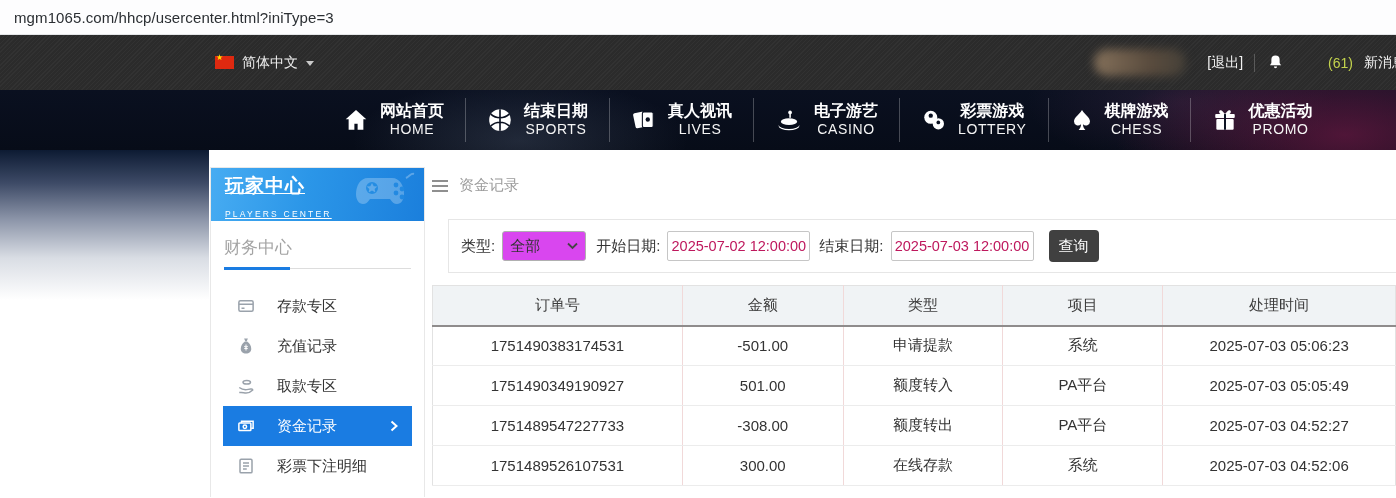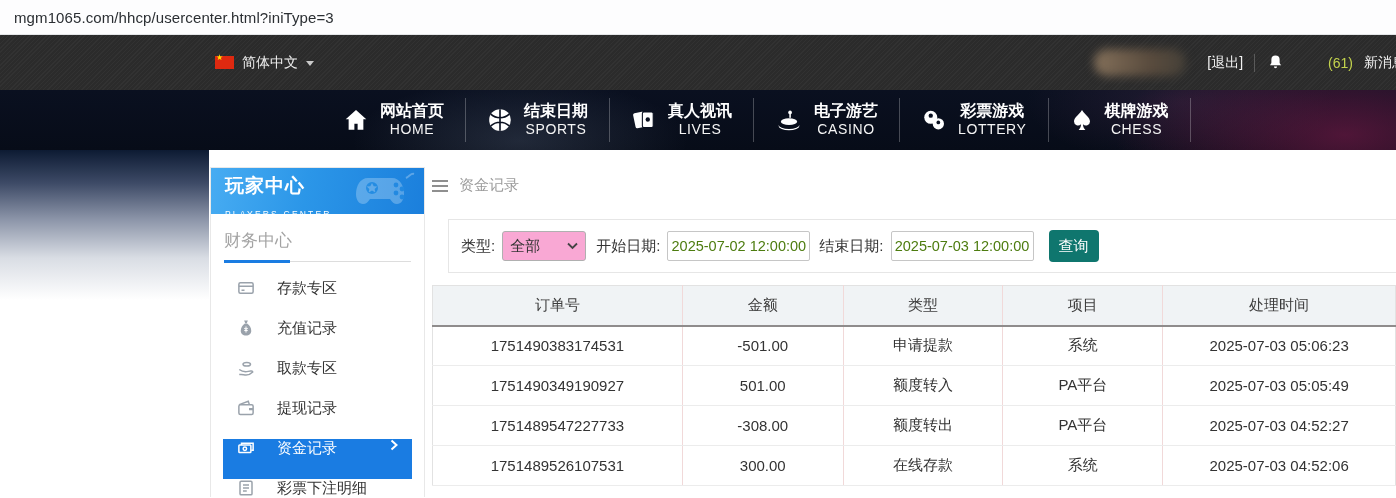--- a/index.html
+++ b/index.html
@@ -43,54 +43,54 @@
   .nav-sep { width:1px; height:44px; background:rgba(255,255,255,0.25); flex:none; }
 
   
   .page { position:relative; width:1396px; height:333px; background:#fff; }
   .left-fade { position:absolute; left:0; top:0; width:209px; height:150px;
     background:linear-gradient(180deg,#0d1b33 0%, #3d4a66 22%, #8b94a8 46%, #d9dde4 72%, #fff 100%); }
 
   
   .sidebar { position:absolute; left:210px; top:17px; width:215px; height:330px;
     background:#fff; border:1px solid #e8e8e8; border-bottom:none; }
-  .sidebar-header { height:46px; position:relative; overflow:hidden; color:#fff;
-    padding:5px 0 0 14px; background:linear-gradient(100deg,#47acf2 0%, #2b96e8 45%, #1b7fdc 100%); }
+  .sidebar-header { height:53px; position:relative; overflow:hidden; color:#fff;
+    padding:5px 0 0 14px; background:linear-gradient(100deg,#47acf2 0%, #2b96e8 45%, #1b7fdc 100%);text-decoration:underline; }
   .sh-title { font-size:19px; font-weight:bold; letter-spacing:1px; }
   .sh-sub { font-size:8.5px; letter-spacing:2.2px; margin-top:10px; }
   .gamepad-icon { position:absolute; right:6px; top:2px; opacity:0.28; }
   .finance-section { padding:15px 13px 8px 13px; }
   .finance-title { color:#a3a3a3; font-size:17px; }
   .finance-rule { margin-top:9px; height:1px; background:#ddd; position:relative; }
   .finance-rule::before { content:""; position:absolute; left:0; top:-1px; width:66px; height:3px; background:#1a7ce2; }
   .menu { margin:9px 12px 0 12px; }
-  .menu-item { height:40px; display:flex; padding-left:13px; gap:22px;
+  .menu-item { height:40px; display:flex; align-items:center; padding-left:13px; gap:22px;
     font-size:15px; color:#333; cursor:pointer; position:relative; }
   .menu-item .mi-icon { width:19px; display:flex; justify-content:center; color:#9aa2ab; }
   .menu-item.active { background:#1a7ce2; color:#fff; }
   .menu-item.active .mi-icon { color:#fff; }
   .mi-chevron { position:absolute; right:13px; display:flex; }
 
   
   .content { position:absolute; left:432px; top:0; width:964px; }
   .content-title { margin-top:26px; display:flex; align-items:center; gap:11px; color:#9a9a9a; font-size:15px; }
   .hamburger { display:flex; flex-direction:column; gap:3px; }
   .hamburger i { width:16px; height:2px; background:#8f8f8f; }
 
   .filter-card { position:absolute; top:69px; left:16px; width:964px; height:54px;
     border:1px solid #e6e6e6; background:#fff; display:flex; align-items:center;
     padding-left:12px; font-size:15px; color:#333; }
   .f-label { margin-right:7px; white-space:nowrap; }
-  .type-select { width:84px; height:30px; border:1px solid #b0b0b0; border-radius:3px; background:#f9a8d4;
+  .type-select { width:84px; height:30px; border:1px solid #b0b0b0; border-radius:3px; background:#d946ef;
     display:flex; align-items:center; justify-content:space-between; padding:0 7px; margin-right:10px; cursor:pointer; }
   .date-input { width:143px; height:30px; border:1px solid #c6c6c6; border-radius:2px; background:#fff;
-    font-size:14.5px; color:#4d7c0f; text-align:center; margin-right:9px;
+    font-size:14.5px; color:#be185d; text-align:center; margin-right:9px;
     font-family:"Liberation Sans","DejaVu Sans",sans-serif; }
   .search-btn { min-width:44px; height:32px; padding:0 10px; border:none; border-radius:4px;
-    background:#0f766e; color:#fff; font-size:15px; cursor:pointer; margin-left:6px;
+    background:#404040; color:#fff; font-size:15px; cursor:pointer; margin-left:6px;
     font-family:Liberation Sans, sans-serif; }
 
   .records-table { position:absolute; top:135px; left:0; width:964px; border-collapse:collapse;
     font-size:15px; color:#333; background:#fff; border:1px solid #e2e2e2; }
   .records-table th { height:40px; background:#f0f3f5; font-weight:normal; color:#3c3c3c;
     border-bottom:2px solid #8f8c8c; border-left:1px solid #f1d9d9; }
   .records-table td { height:40px; text-align:center; border-bottom:1px solid #ececec; border-left:1px solid #f1d9d9; }
   .records-table th:first-child, .records-table td:first-child { border-left:none; }
 </style>
 </head>
@@ -205,20 +205,34 @@
           <path d="M12 2C8.5 7.5 4 9.5 4 13.6a4 4 0 0 0 7 2.6c0 2.4-.9 4.3-2.4 5.8h6.8C13.9 20.5 13 18.6 13 16.2a4 4 0 0 0 7-2.6C20 9.5 15.5 7.5 12 2z"></path>
         </svg>
     </span>
     <span class="nav-text">
         <span class="nav-zh">棋牌游戏</span>
         <span class="nav-en">CHESS</span>
       </span>
   </div>
   <span class="nav-sep"></span>
 
+  <div class="nav-item">
+    <span class="nav-icon">
+      <svg width="26" height="26" viewBox="0 0 24 24" fill="#fff">
+          <rect x="4" y="11" width="16" height="10" rx="1"></rect>
+          <rect x="3" y="6.5" width="18" height="3.6" rx="0.8"></rect>
+          <rect x="11.1" y="6.5" width="1.8" height="14.5" fill="#0a1020"></rect>
+          <path d="M8 6.5C6.5 5.8 6 3.5 7.6 3c1.4-.4 2.8 1.4 4.4 3.5zM16 6.5c1.5-.7 2-3 .4-3.5-1.4-.4-2.8 1.4-4.4 3.5z"></path>
+        </svg>
+    </span>
+    <span class="nav-text">
+        <span class="nav-zh">优惠活动</span>
+        <span class="nav-en">PROMO</span>
+      </span>
+  </div>
 </div>
 
 <div class="page">
   <div class="left-fade"></div>
 
   <div class="sidebar">
     <div class="sidebar-header">
       <div class="sh-title">玩家中心</div>
       <div class="sh-sub">PLAYERS CENTER</div>
       <span class="gamepad-icon">
@@ -262,30 +276,20 @@
       </div>
       <div class="menu-item">
         <span class="mi-icon">
           <svg width="18" height="18" viewBox="0 0 24 24" fill="none" stroke="currentColor" stroke-width="2">
               <ellipse cx="13" cy="7" rx="5" ry="2.4"></ellipse>
               <path d="M3 14c4 3 8 3.5 12 2.5 3-.8 6-.5 6 .8-3 3-8 4.7-12 3.7-2.5-.6-4.5-.5-6-.2"></path>
             </svg>
         </span>
         <span>取款专区</span>
       </div>
-      <div class="menu-item">
-        <span class="mi-icon">
-          <svg width="18" height="18" viewBox="0 0 24 24" fill="none" stroke="currentColor" stroke-width="2">
-              <path d="M3 7.5 15 3l1.5 4.5"></path>
-              <rect x="2.5" y="7.5" width="19" height="13" rx="2"></rect>
-              <path d="M16 13.5h5.5" stroke-width="3"></path>
-            </svg>
-        </span>
-        <span>提现记录</span>
-      </div>
       <div class="menu-item active">
         <span class="mi-icon">
           <svg width="18" height="18" viewBox="0 0 24 24" fill="none" stroke="currentColor" stroke-width="2">
               <rect x="2.5" y="8" width="16" height="10" rx="1"></rect>
               <circle cx="10.5" cy="13" r="2.3"></circle>
               <path d="M6 8V5.5h15.5V15H19"></path>
             </svg>
         </span>
         <span>资金记录</span>
         <span class="mi-chevron">

